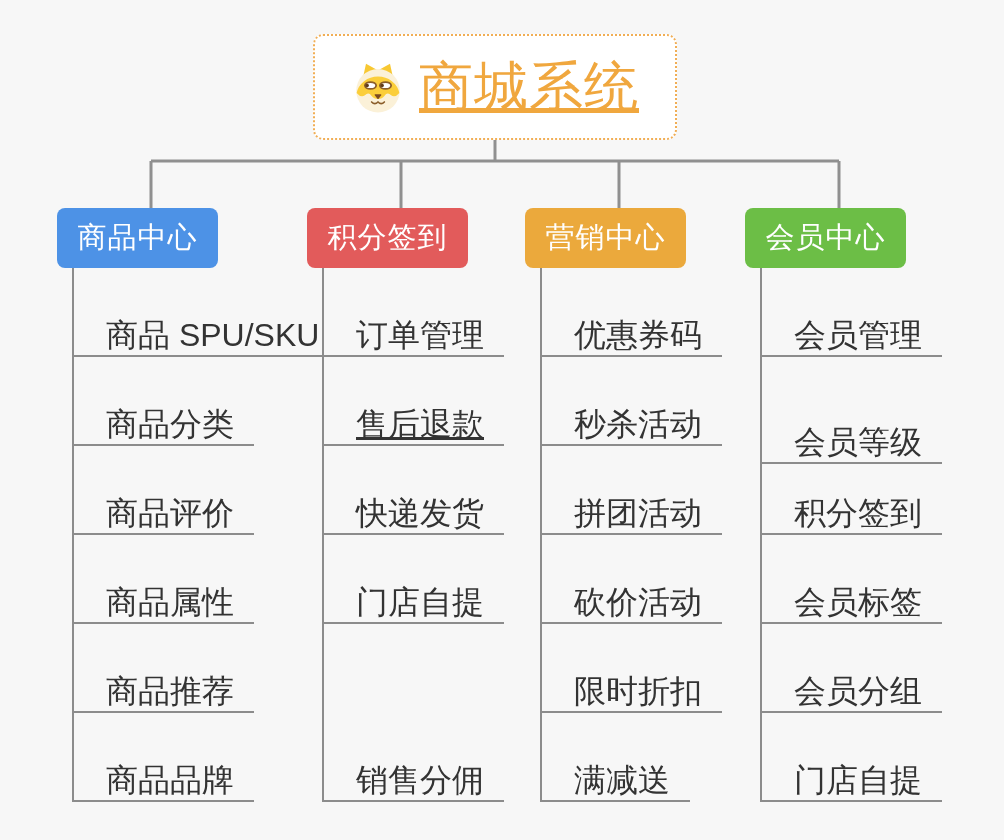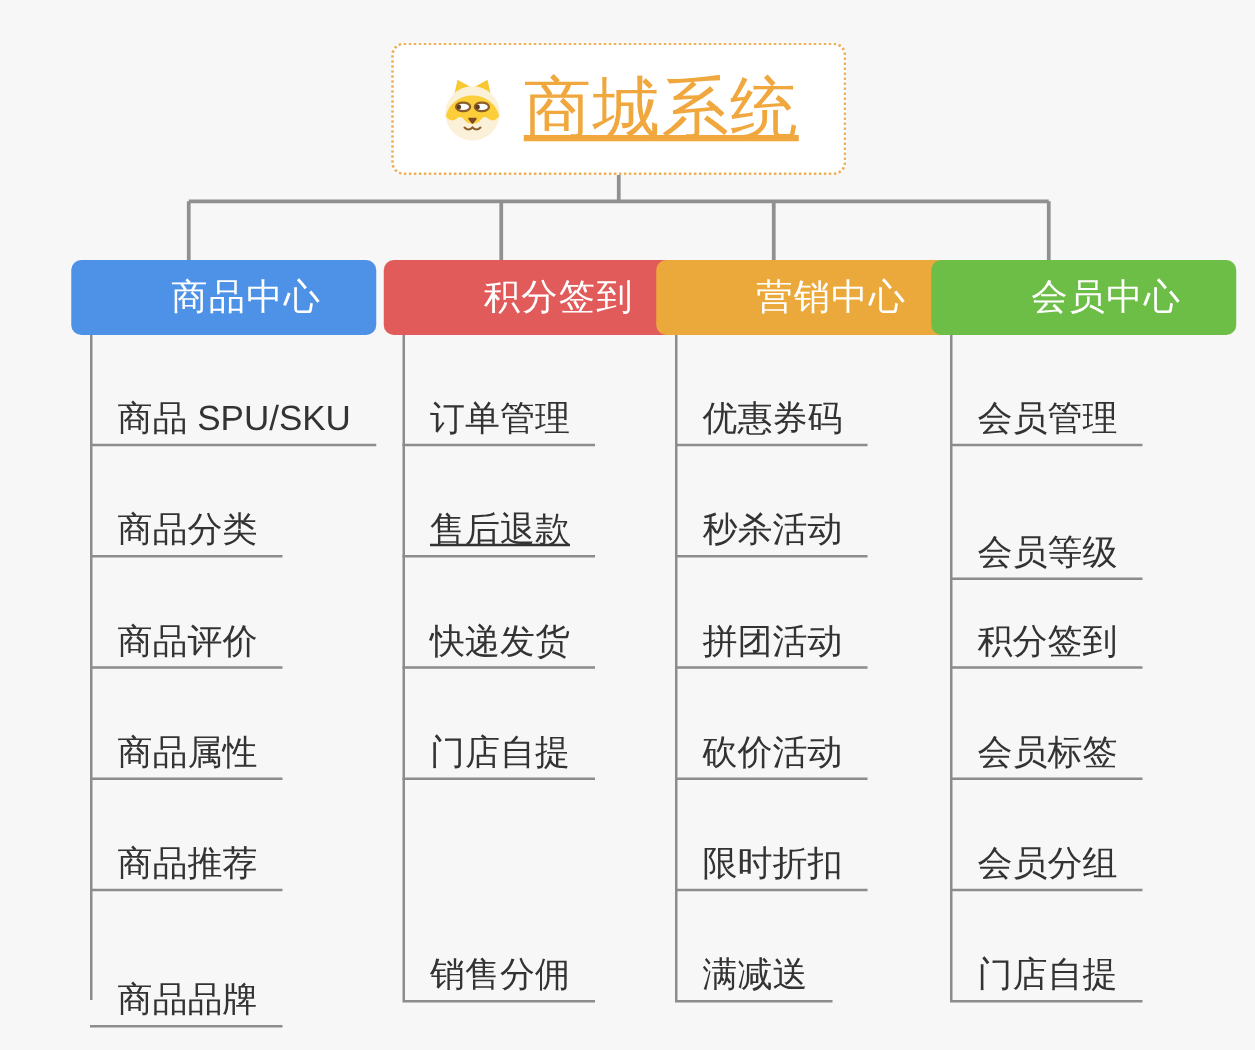--- a/index.html
+++ b/index.html
@@ -49,47 +49,46 @@
   .dog-icon { width: 54px; height: 54px; flex: 0 0 auto; }
   .branch-col {
     position: absolute;
     top: 208px;
     width: 188px;
     height: 600px;
   }
   .branch-box {
     position: absolute;
     left: 0; top: 0;
-    width: 208px; height: 60px;
+    width: 161px; height: 60px;
     border-radius: 8px;
     display: flex;
     align-items: center;
     justify-content: center;
     color: #ffffff;
     font-size: 29px;
     letter-spacing: 1px;
     white-space: nowrap;
     cursor: pointer;
-    padding-left: 36px;
   }
   .trunk {
     position: absolute;
     left: 15px; top: 60px;
     width: 2px; height: 532px;
     background: var(--line, #8c8c8c);
   }
   .leaf {
     position: absolute;
     left: 15px;
     height: 40px;
     line-height: 40px;
-    padding-left: 22px;
+    padding-left: 34px;
     padding-right: 20px;
     border-bottom: 2px solid var(--line, #8c8c8c);
-    font-size: 28px;
+    font-size: 32px;
     color: var(--leaf-text, #333333);
     white-space: nowrap;
     cursor: pointer;
   }
 </style>
 </head>
 <body>
 
 <div id="canvas">
 
@@ -116,21 +115,21 @@
   </div>
 
   <div class="branch-col" style="left: 57px;">
     <div class="branch-box" style="background: rgb(77, 146, 230);">商品中心</div>
     <div class="trunk"></div>
   <div class="leaf" style="top: 107px;">商品 SPU/SKU</div>
       <div class="leaf" style="top: 196px;">商品分类</div>
       <div class="leaf" style="top: 285px;">商品评价</div>
       <div class="leaf" style="top: 374px;">商品属性</div>
       <div class="leaf" style="top: 463px;">商品推荐</div>
-      <div class="leaf" style="top: 572px;">商品品牌</div>
+      <div class="leaf" style="top: 552px;">商品品牌</div>
     </div>
 
   <div class="branch-col" style="left: 307px;">
     <div class="branch-box" style="background: rgb(226, 91, 91);">积分签到</div>
     <div class="trunk"></div>
   <div class="leaf" style="top: 107px;">订单管理</div>
       <div class="leaf" style="top: 196px; text-decoration: underline;">售后退款</div>
       <div class="leaf" style="top: 285px; text-align: right;">快递发货</div>
       <div class="leaf" style="top: 374px;">门店自提</div>
       <div class="leaf" style="top: 552px;">销售分佣</div>

